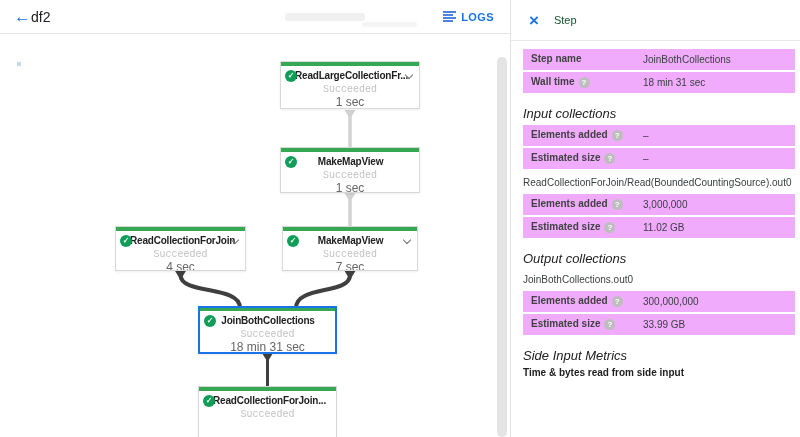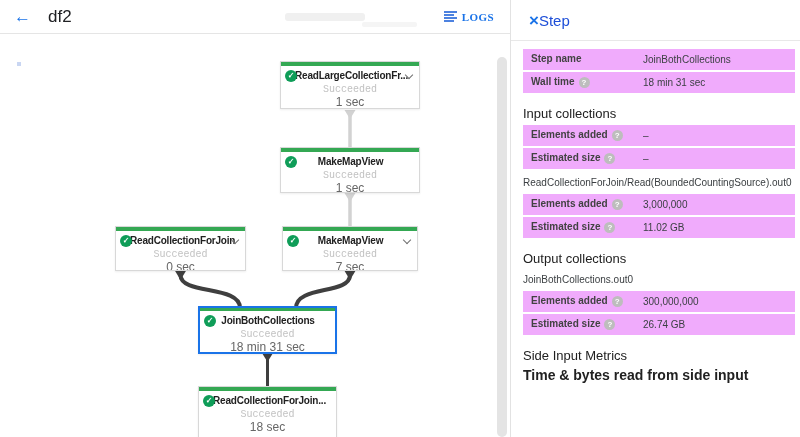--- a/index.html
+++ b/index.html
@@ -3,24 +3,24 @@
 <meta charset="utf-8">
 <style>
   * { margin:0; padding:0; box-sizing:border-box; }
   body { font-family:"Liberation Sans", sans-serif; background:#fff; }
   .app { position:relative; width:800px; height:437px; background:#fff; overflow:hidden; }
 
   
   .lheader { position:absolute; left:0; top:0; width:510px; height:34px;
     border-bottom:1px solid #e5e5e5; display:flex; align-items:center; background:#fff; z-index:5;}
   .backbtn { margin-left:14px; color:#1a73e8; font-size:17px; line-height:17px; cursor:pointer; }
-  .jobtitle { margin-left:17px; font-size:17px; color:#202124; }
+  .jobtitle { font-size:14px; color:#202124; }
   .blur1 { position:absolute; left:285px; top:13px; width:80px; height:8px; background:#f0f0f0; border-radius:3px; }
   .blur2 { position:absolute; left:362px; top:22px; width:55px; height:5px; background:#f5f5f5; border-radius:2px; }
-  .logsbtn { margin-left:auto; margin-right:16px; display:flex; align-items:center; gap:5px; cursor:pointer;font-family:Liberation Serif, serif; }
+  .logsbtn { margin-left:auto; margin-right:16px; display:flex; align-items:center; gap:5px; cursor:pointer; }
   .logslabel { color:#1a73e8; font-size:11px; font-weight:bold; letter-spacing:.4px; }
 
   
   .canvas { position:absolute; left:0; top:35px; width:510px; height:402px; overflow:hidden; background:#fff; }
   .edges { position:absolute; left:0; top:0; }
   .minidot { position:absolute; left:17px; top:27px; width:4px; height:4px; background:#c9d6f2; }
 
   .node { position:absolute; background:#fff; border:1px solid #d8d8d8; text-align:center;
     box-shadow:0 1px 2px rgba(0,0,0,.07); overflow:hidden; cursor:pointer; }
   .nbar { height:4px; background:#34a853; }
@@ -36,32 +36,32 @@
   .node.selected .nbar { height:3px; }
 
   .sbar { position:absolute; left:497px; top:57px; width:10px; height:380px;
     background:#e4e4e4; border-radius:5px; z-index:6; cursor:pointer; }
 
   
   .panel { position:absolute; left:510px; top:0; width:290px; height:437px;
     background:#fff; border-left:1px solid #e2e2e2; }
   .pheader { height:41px; border-bottom:1px solid #e8e8e8; display:flex; align-items:center; }
   .pclose { margin-left:18px; color:#1a73e8; font-size:17px; line-height:17px; font-weight:bold; cursor:pointer; }
-  .ptitle { font-size:15px; color:#1d4ed8; }
+  .ptitle { margin-left:15px; font-size:11px; color:#14532d; }
   .pbody { padding:8px 5px 0 12px; font-size:10px; color:#3c4043; }
 
   .kvrow { display:flex; background:#f0abfc; padding:4px 8px; margin-bottom:2px; }
   .kvlabel { flex:0 0 112px; font-weight:bold; color:#424242; }
   .kvvalue { flex:1; color:#3c4043; word-break:break-all; line-height:13px; }
   .help { display:inline-block; width:11px; height:11px; border-radius:50%; background:#bdbdbd;
     color:#fff; font-size:8px; line-height:11px; text-align:center; font-weight:bold; margin-left:4px; cursor:pointer; }
 
-  .sechead { font-size:13px; color:#212121; margin:13px 0 4px; }
+  .sechead { font-size:13px; color:#212121; margin:13px 0 4px;font-style:italic; }
   .gname { color:#3c4043; margin:8px 0 5px; line-height:12px; }
-  .subhead { font-weight:bold; color:#212121; font-size:14px; margin-top:2px; }
+  .subhead { font-weight:bold; color:#212121; font-size:10px; margin-top:2px; }
 </style>
 </head>
 <body>
 
 <div class="app">
 
   <div class="lheader">
     <span class="backbtn"><span>←</span></span>
     <span class="jobtitle">df2</span>
     <div class="blur1"></div>
@@ -117,21 +117,21 @@
       <div class="ntime">1 sec</div>
     </div>
 
     <div class="node" style="left:115px; top:191px; width:131px; height:45px;">
       <div class="nbar"></div>
       <div class="ntitle">
         <span class="check">✓</span><span>ReadCollectionForJoin</span>
         <span class="chev"></span>
       </div>
       <div class="nstatus">Succeeded</div>
-      <div class="ntime">0 sec</div>
+      <div class="ntime">4 sec</div>
     </div>
 
     <div class="node" style="left:282px; top:191px; width:136px; height:45px;">
       <div class="nbar"></div>
       <div class="ntitle">
         <span class="check">✓</span><span>MakeMapView</span>
         <span class="chev"></span>
       </div>
       <div class="nstatus">Succeeded</div>
       <div class="ntime">7 sec</div>
@@ -145,21 +145,20 @@
       <div class="nstatus">Succeeded</div>
       <div class="ntime">18 min 31 sec</div>
     </div>
 
     <div class="node" style="left:198px; top:351px; width:139px; height:55px;">
       <div class="nbar"></div>
       <div class="ntitle">
         <span class="check">✓</span><span>ReadCollectionForJoin...</span>
       </div>
       <div class="nstatus">Succeeded</div>
-      <div class="ntime">18 sec</div>
     </div>
   </div>
 
   <div class="sbar"></div>
 
   <div class="panel">
     <div class="pheader">
       <span class="pclose"><span>×</span></span>
       <span class="ptitle">Step</span>
     </div>
@@ -198,21 +197,21 @@
 
       <div class="sechead">Output collections</div>
 
       <div class="gname">JoinBothCollections.out0</div>
       <div class="kvrow">
         <span class="kvlabel"><span>Elements added</span><span class="help">?</span></span>
         <span class="kvvalue">300,000,000</span>
       </div>
       <div class="kvrow">
         <span class="kvlabel"><span>Estimated size</span><span class="help">?</span></span>
-        <span class="kvvalue">26.74 GB</span>
+        <span class="kvvalue">33.99 GB</span>
       </div>
 
       <div class="sechead" style="margin-bottom:4px;">Side Input Metrics</div>
       <div class="subhead">Time &amp; bytes read from side input</div>
 
     </div>
   </div>
 
 </div>
 

